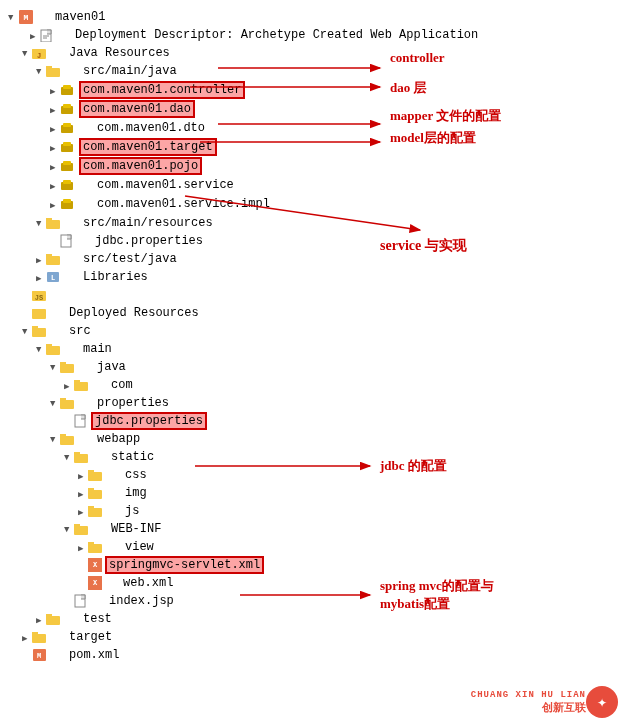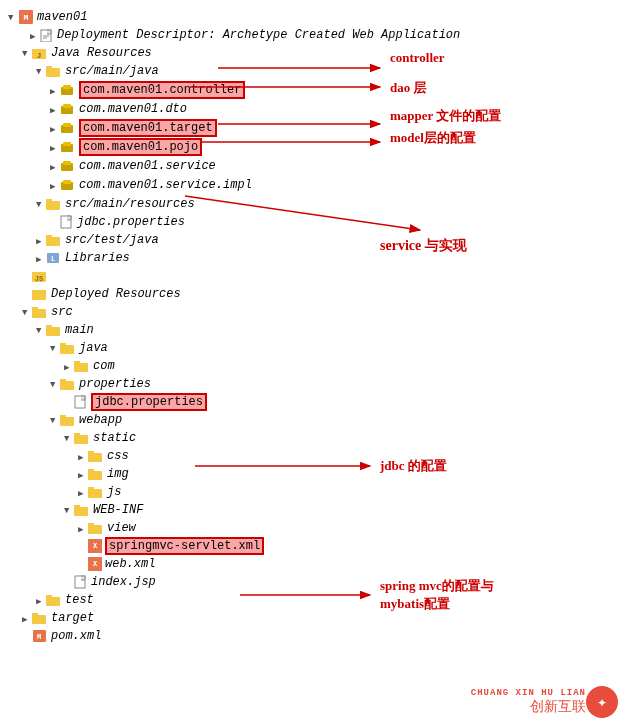--- a/index.html
+++ b/index.html
@@ -18,22 +18,21 @@
       position: relative;
     }
     .tree-item {
       display: flex;
       align-items: center;
       height: 18px;
       white-space: nowrap;
       position: relative;
     }
     .tree-item span.label {
-      margin-left: 0;
-      font-style: italic;
+      margin-left: 18px;
     }
     .indent-0 { padding-left: 0px; }
     .indent-1 { padding-left: 14px; }
     .indent-2 { padding-left: 28px; }
     .indent-3 { padding-left: 42px; }
     .indent-4 { padding-left: 56px; }
     .indent-5 { padding-left: 70px; }
     .icon-xml {
       display: inline-block;
       width: 14px;
@@ -144,20 +143,28 @@
 
   <div class="tree-item indent-3" style="margin:1px 0">
     <span class="icon-triangle triangle-right"></span>
     <svg width="16" height="14" style="vertical-align:middle;margin-right:3px">
       <rect x="1" y="4" width="12" height="8" fill="#c8a000" rx="1"></rect>
       <rect x="3" y="2" width="8" height="4" fill="#e8c000" rx="1"></rect>
     </svg>
     <span class="highlight-box">com.maven01.controller</span>
   </div>
 
+  <div class="tree-item indent-3" style="margin:1px 0">
+    <span class="icon-triangle triangle-right"></span>
+    <svg width="16" height="14" style="vertical-align:middle;margin-right:3px">
+      <rect x="1" y="4" width="12" height="8" fill="#c8a000" rx="1"></rect>
+      <rect x="3" y="2" width="8" height="4" fill="#e8c000" rx="1"></rect>
+    </svg>
+    <span class="highlight-box">com.maven01.dao</span>
+  </div>
 
   <div class="tree-item indent-3" style="margin:1px 0">
     <span class="icon-triangle triangle-right"></span>
     <svg width="16" height="14" style="vertical-align:middle;margin-right:3px">
       <rect x="1" y="4" width="12" height="8" fill="#c8a000" rx="1"></rect>
       <rect x="3" y="2" width="8" height="4" fill="#e8c000" rx="1"></rect>
     </svg>
     <span class="label">com.maven01.dto</span>
   </div>
 
@@ -445,16 +452,16 @@
   <text x="380" y="470" fill="#cc0000" font-family="SimSun,serif" font-size="13" font-weight="bold">jdbc 的配置</text>
 
   <line x1="240" y1="595" x2="370" y2="595" stroke="#cc0000" stroke-width="1.5" marker-end="url(#arrowhead)"></line>
   <text x="380" y="590" fill="#cc0000" font-family="SimSun,serif" font-size="13" font-weight="bold">spring mvc的配置与</text>
   <text x="380" y="608" fill="#cc0000" font-family="SimSun,serif" font-size="13" font-weight="bold">mybatis配置</text>
 </svg>
 
 <div class="logo-area">
   <div style="text-align:right">
     <div style="font-size:9px;color:#e74c3c;font-weight:bold;letter-spacing:1px">CHUANG XIN HU LIAN</div>
-    <div style="font-size:14px;color:#e74c3c;font-weight:normal">创新互联</div>
+    <div style="font-size:11px;color:#e74c3c;font-weight:bold">创新互联</div>
   </div>
   <div class="logo-badge">✦</div>
 </div>
 
 </body></html>

